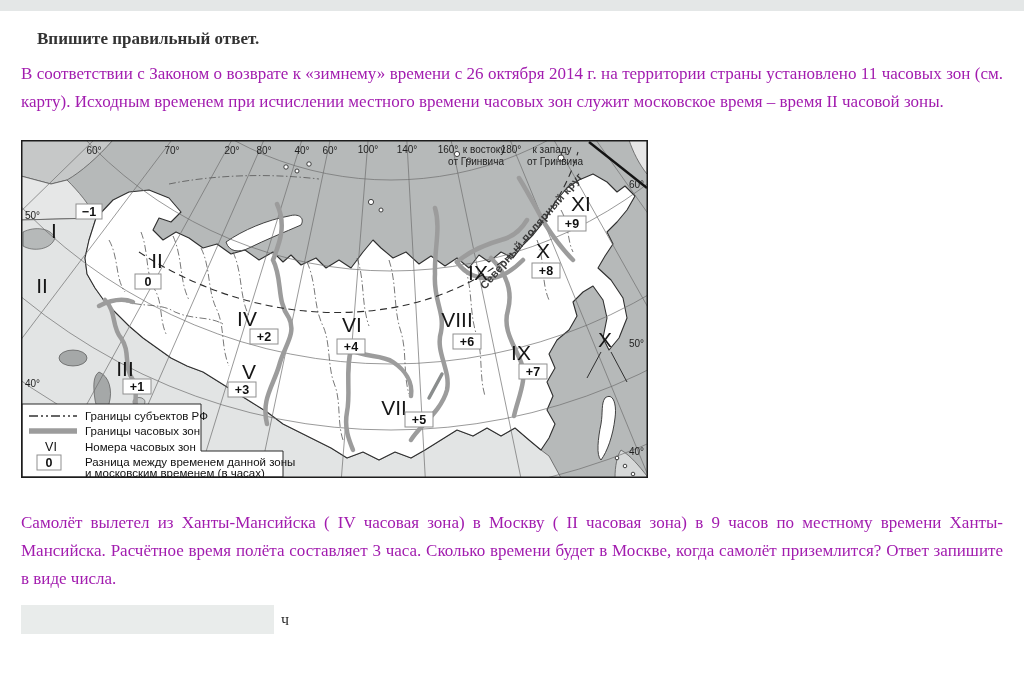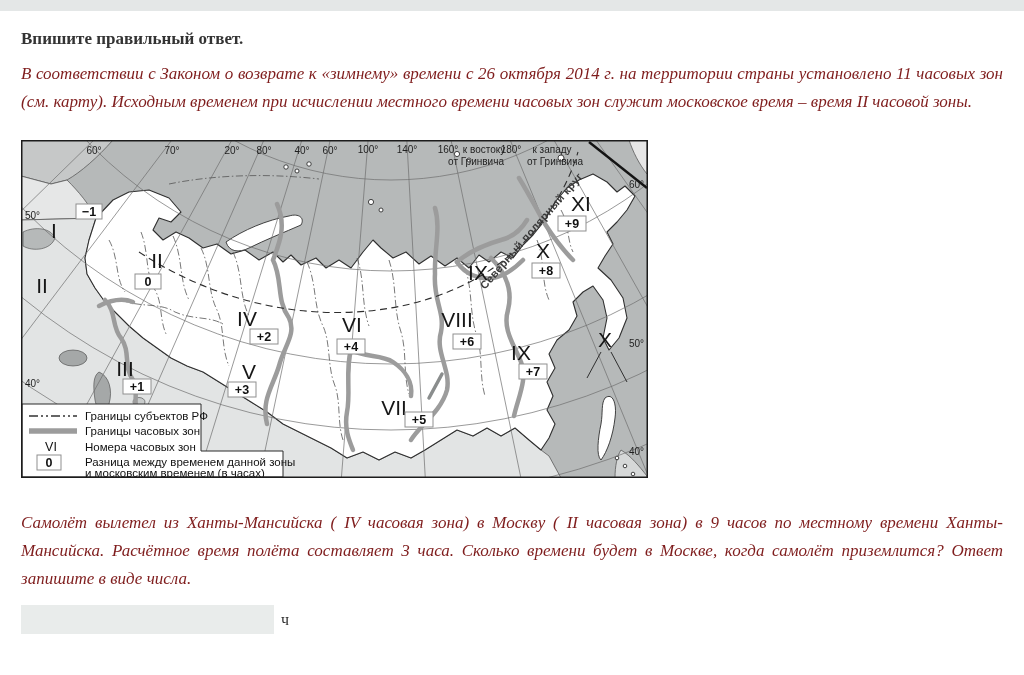--- a/index.html
+++ b/index.html
@@ -1,20 +1,20 @@
 <!DOCTYPE html>
 <html lang="ru"><head>
 <meta charset="utf-8">
 <style>
   html,body{margin:0;padding:0;background:#fff;}
   body{width:1024px;height:675px;overflow:hidden;font-family:"Liberation Serif",serif;color:#3d3d3d;}
   .topbar{height:11px;background:#e4e7e7;}
   .content{margin:0 21px;}
-  h1.title{font-size:17px;font-weight:bold;color:#333;margin:17px 0 0 0;line-height:1.25;}
-  p.body{font-size:17px;line-height:27.6px;text-align:justify;margin:11px 0 0 0;color:#7f1d1d;font-style:italic;}
+  h1.title{font-size:17px;font-weight:bold;color:#333;margin:17px 0 0 16px;line-height:1.25;}
+  p.body{font-size:17px;line-height:27.6px;text-align:justify;margin:11px 0 0 0;color:#a21caf;}
   p.body.q{margin-top:31px;}
   .map-wrap{margin-top:25px;width:627px;height:338px;position:relative;}
   .map-wrap svg{display:block;}
   .answer-row{margin-top:13px;display:flex;align-items:center;}
   input.answer{width:253px;height:29px;background:#e9eceb;border:none;outline:none;
                font:16px "Liberation Serif",serif;color:#333;padding:0 8px;box-sizing:border-box;}
   .unit{margin-left:7px;font-size:16px;color:#333;}
 
   
   .grid line,.grid circle{stroke:#6e6e6e;stroke-width:.7;fill:none;}

